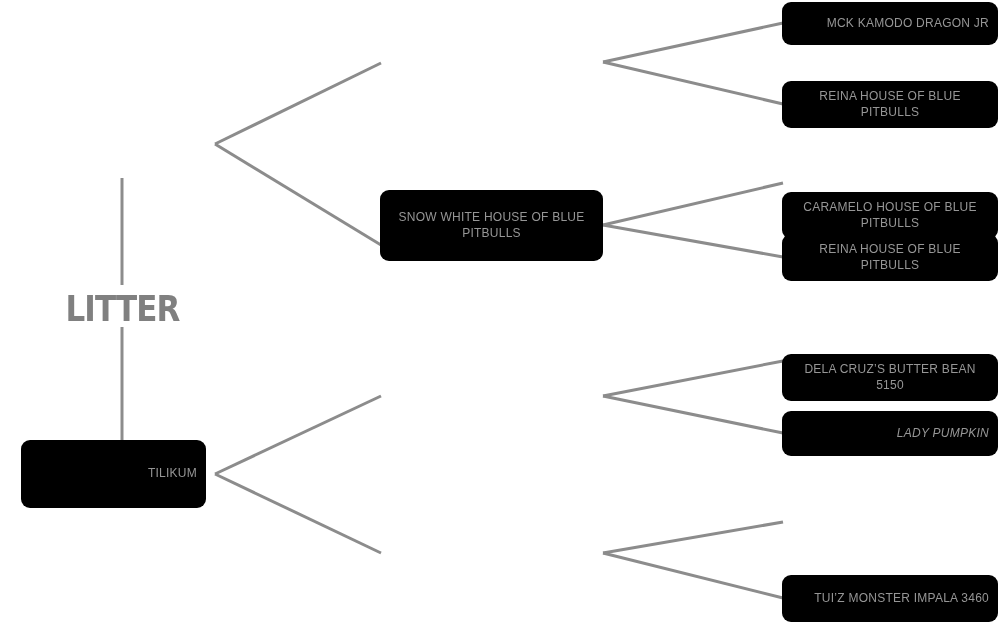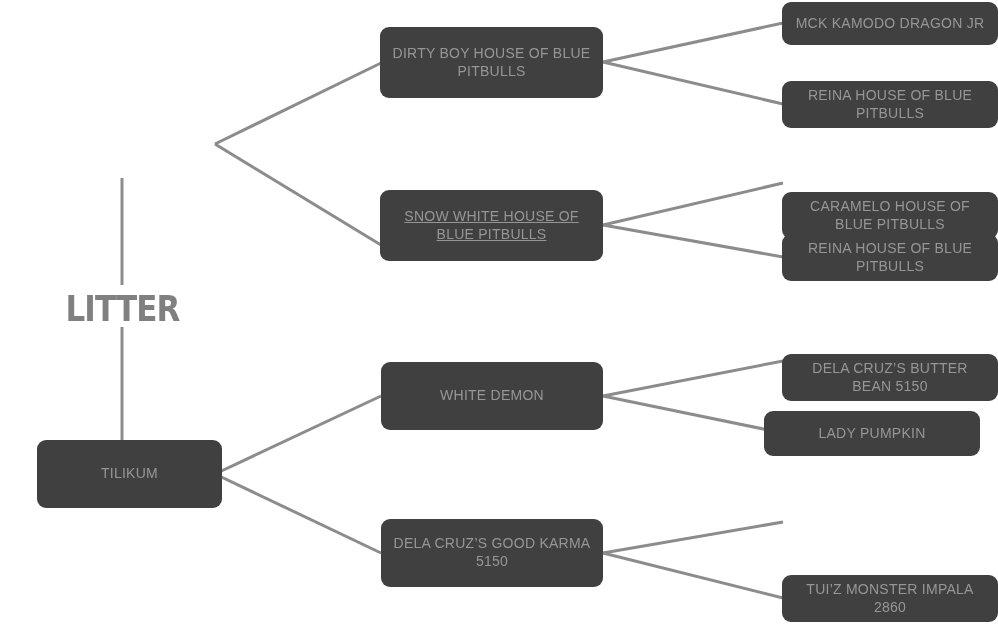--- a/index.html
+++ b/index.html
@@ -19,52 +19,52 @@
     position: absolute;
     left: 0;
     top: 0;
     width: 998px;
     height: 626px;
     pointer-events: none;
   }
   .node {
     position: absolute;
     box-sizing: border-box;
-    background: #404040;
+    background: #000000;
     border-radius: 9px;
     display: flex;
     align-items: center;
-    justify-content: center;
+    justify-content: flex-end;
     text-align: center;
     color: #969696;
-    font-size: 14px;
+    font-size: 12px;
     line-height: 1.28;
     letter-spacing: 0.25px;
     padding: 4px 9px;
     z-index: 2;
   }
   .node-label {
     display: block;
     white-space: pre-line;
   }
   
   .n-sriracha { left: 30px;  top: 110px; width: 185px; height: 68px; }
-  .n-tilikum  { left: 37px;  top: 440px; width: 185px; height: 68px; }
+  .n-tilikum  { left: 21px;  top: 440px; width: 185px; height: 68px; }
   
   .n-dirtyboy { left: 380px; top: 27px;  width: 223px; height: 71px; }
-  .n-snowwhite{ left: 380px; top: 190px; width: 223px; height: 71px; text-decoration: underline; }
+  .n-snowwhite{ left: 380px; top: 190px; width: 223px; height: 71px; }
   .n-whitedemon { left: 381px; top: 362px; width: 222px; height: 68px; }
   .n-goodkarma  { left: 381px; top: 519px; width: 222px; height: 68px; }
   
   .n-mck      { left: 782px; top: 2px;   width: 216px; height: 43px; }
   .n-reina1   { left: 782px; top: 81px;  width: 216px; height: 47px; }
   .n-caramelo { left: 782px; top: 159px; width: 216px; height: 47px; margin-top: 33px; }
   .n-reina2   { left: 782px; top: 234px; width: 216px; height: 47px; }
   .n-butterbean { left: 782px; top: 354px; width: 216px; height: 47px; }
-  .n-ladypumpkin{ left: 764px; top: 411px; width: 216px; height: 45px; }
+  .n-ladypumpkin{ left: 782px; top: 411px; width: 216px; height: 45px; font-style: italic; }
   .n-dungeon    { left: 782px; top: 499px; width: 216px; height: 47px; }
   .n-impala     { left: 782px; top: 575px; width: 216px; height: 47px; }
 
   .litter-label {
     position: absolute;
     left: 30px;
     top: 288px;
     width: 185px;
     text-align: center;
     color: #808080;
@@ -107,31 +107,22 @@
       <line x1="603" y1="553" x2="783" y2="598"></line>
     </g>
   </svg>
 
   <div class="node n-tilikum">
     <span class="node-label">TILIKUM</span>
   </div>
 
   <div class="litter-label">LITTER</div>
 
-  <div class="node n-dirtyboy">
-    <span class="node-label">DIRTY BOY HOUSE OF BLUE PITBULLS</span>
-  </div>
   <div class="node n-snowwhite">
     <span class="node-label">SNOW WHITE HOUSE OF BLUE PITBULLS</span>
-  </div>
-  <div class="node n-whitedemon">
-    <span class="node-label">WHITE DEMON</span>
-  </div>
-  <div class="node n-goodkarma">
-    <span class="node-label">DELA CRUZ’S GOOD KARMA 5150</span>
   </div>
 
   <div class="node n-mck">
     <span class="node-label">MCK KAMODO DRAGON JR</span>
   </div>
   <div class="node n-reina1">
     <span class="node-label">REINA HOUSE OF BLUE PITBULLS</span>
   </div>
   <div class="node n-caramelo">
     <span class="node-label">CARAMELO HOUSE OF BLUE PITBULLS</span>
@@ -139,16 +130,16 @@
   <div class="node n-reina2">
     <span class="node-label">REINA HOUSE OF BLUE PITBULLS</span>
   </div>
   <div class="node n-butterbean">
     <span class="node-label">DELA CRUZ’S BUTTER BEAN 5150</span>
   </div>
   <div class="node n-ladypumpkin">
     <span class="node-label">LADY PUMPKIN</span>
   </div>
   <div class="node n-impala">
-    <span class="node-label">TUI’Z MONSTER IMPALA 2860</span>
+    <span class="node-label">TUI’Z MONSTER IMPALA 3460</span>
   </div>
 
 </div>
 
 </body></html>

